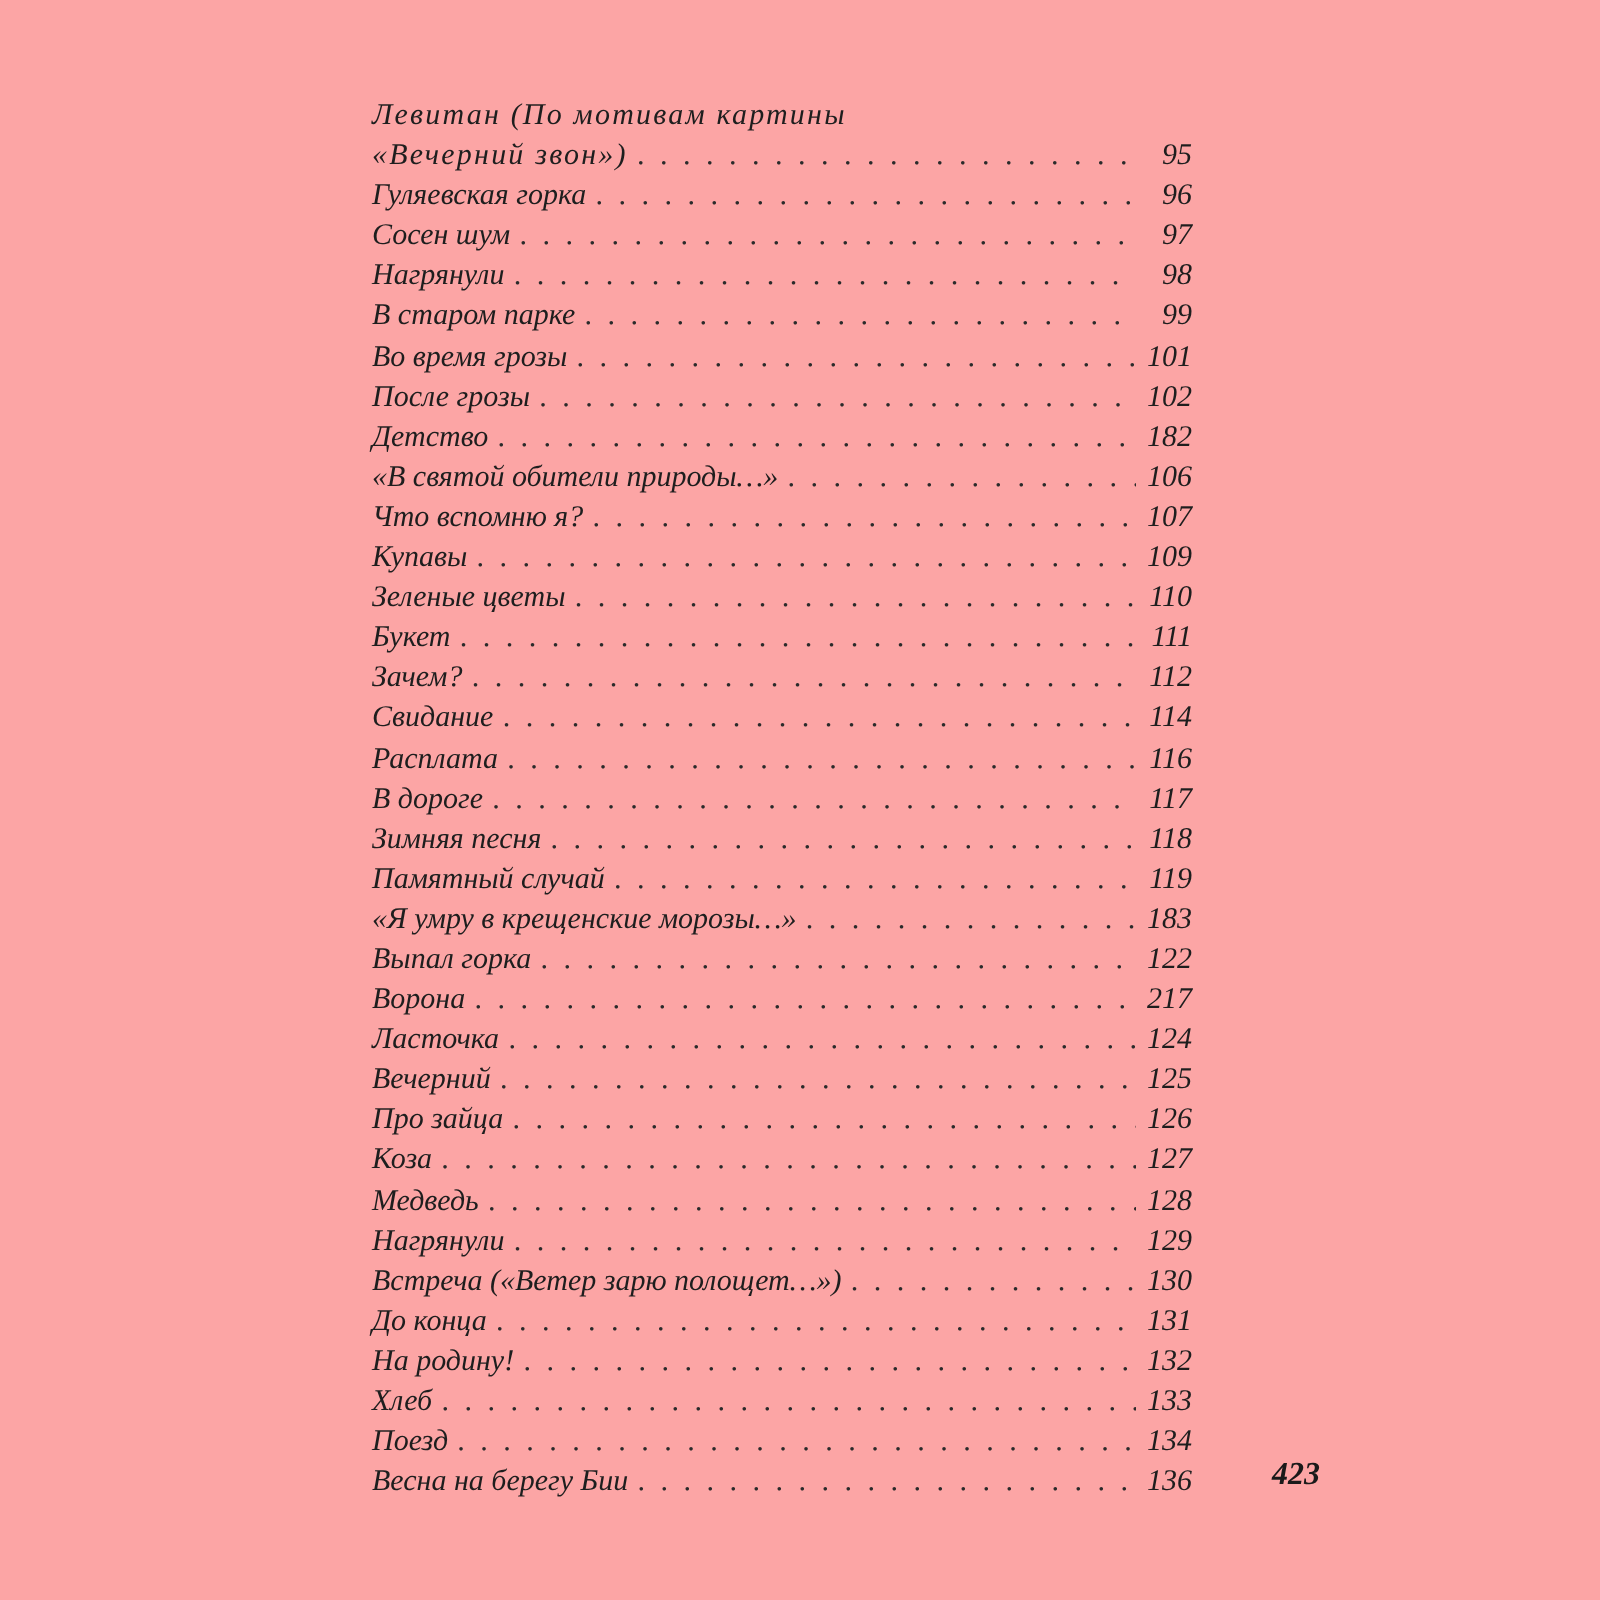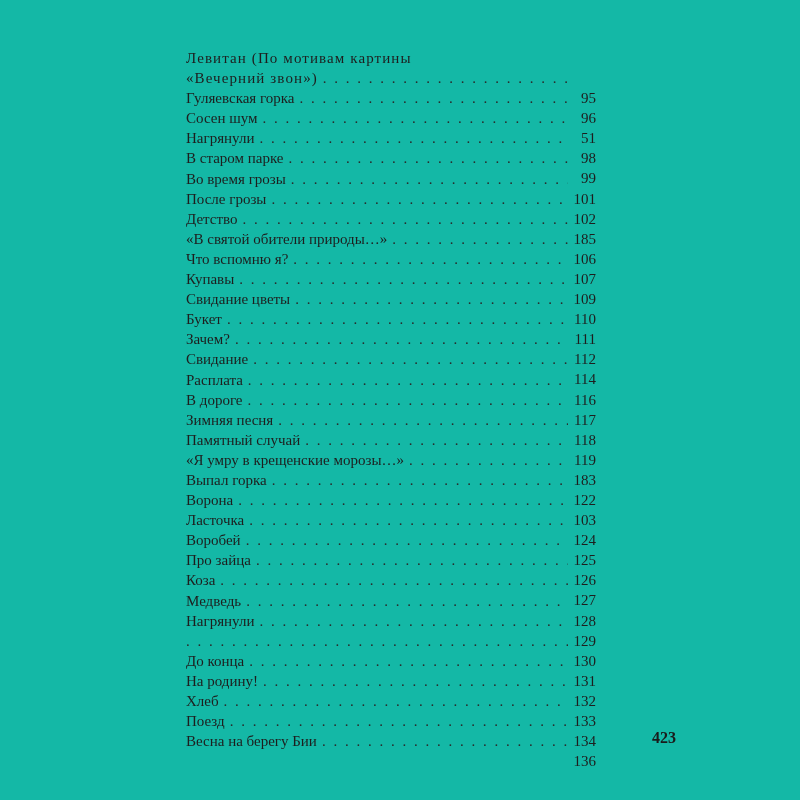--- a/index.html
+++ b/index.html
@@ -8,21 +8,22 @@
     height: 800px;
     background: #ffffff;
     font-family: "Liberation Serif", "DejaVu Serif", serif;
     color: #1e1e1e;
     overflow: hidden;
   }
   .book-page {
     position: relative;
     width: 800px;
     height: 800px;
-    background: #14b8a6;
+    background: #fca5a5;
+    font-style: italic;
   }
   .toc {
     position: absolute;
     left: 186px;
     top: 48px;
     width: 410px;
   }
   .toc-line {
     font-size: 15px;
     line-height: 20.1px;
@@ -42,28 +43,27 @@
     overflow: hidden;
     white-space: nowrap;
     letter-spacing: 2px;
     color: #2a2a2a;
   }
   .pagenum {
     flex: 0 0 auto;
     min-width: 28px;
     text-align: right;
     padding-left: 5px;
-    margin-top: 20px;
   }
   .spaced {
     letter-spacing: 1.1px;
   }
   .folio {
     position: absolute;
-    left: 626px;
+    left: 610px;
     top: 729px;
     width: 50px;
     text-align: right;
     font-weight: bold;
     font-size: 16px;
     color: #1a1a1a;
   }
 </style>
 </head>
 <body>
@@ -77,21 +77,21 @@
         <span class="pagenum">95</span>
       </div>
       <div class="toc-line row">
         <span class="toc-title">Гуляевская горка</span>
         <span class="leader">. . . . . . . . . . . . . . . . . . . . . . . . . . . . . . . . . . . . . . . . . . . . . . . . . . . . . . . . . . . . . . . . . . . . . . . . . . . . . . . . . . . . . . . . . .</span>
         <span class="pagenum">96</span>
       </div>
       <div class="toc-line row">
         <span class="toc-title">Сосен шум</span>
         <span class="leader">. . . . . . . . . . . . . . . . . . . . . . . . . . . . . . . . . . . . . . . . . . . . . . . . . . . . . . . . . . . . . . . . . . . . . . . . . . . . . . . . . . . . . . . . . .</span>
-        <span class="pagenum">51</span>
+        <span class="pagenum">97</span>
       </div>
       <div class="toc-line row">
         <span class="toc-title">Нагрянули</span>
         <span class="leader">. . . . . . . . . . . . . . . . . . . . . . . . . . . . . . . . . . . . . . . . . . . . . . . . . . . . . . . . . . . . . . . . . . . . . . . . . . . . . . . . . . . . . . . . . .</span>
         <span class="pagenum">98</span>
       </div>
       <div class="toc-line row">
         <span class="toc-title">В старом парке</span>
         <span class="leader">. . . . . . . . . . . . . . . . . . . . . . . . . . . . . . . . . . . . . . . . . . . . . . . . . . . . . . . . . . . . . . . . . . . . . . . . . . . . . . . . . . . . . . . . . .</span>
         <span class="pagenum">99</span>
@@ -102,39 +102,39 @@
         <span class="pagenum">101</span>
       </div>
       <div class="toc-line row">
         <span class="toc-title">После грозы</span>
         <span class="leader">. . . . . . . . . . . . . . . . . . . . . . . . . . . . . . . . . . . . . . . . . . . . . . . . . . . . . . . . . . . . . . . . . . . . . . . . . . . . . . . . . . . . . . . . . .</span>
         <span class="pagenum">102</span>
       </div>
       <div class="toc-line row">
         <span class="toc-title">Детство</span>
         <span class="leader">. . . . . . . . . . . . . . . . . . . . . . . . . . . . . . . . . . . . . . . . . . . . . . . . . . . . . . . . . . . . . . . . . . . . . . . . . . . . . . . . . . . . . . . . . .</span>
-        <span class="pagenum">185</span>
+        <span class="pagenum">182</span>
       </div>
       <div class="toc-line row">
         <span class="toc-title">«В святой обители природы…»</span>
         <span class="leader">. . . . . . . . . . . . . . . . . . . . . . . . . . . . . . . . . . . . . . . . . . . . . . . . . . . . . . . . . . . . . . . . . . . . . . . . . . . . . . . . . . . . . . . . . .</span>
         <span class="pagenum">106</span>
       </div>
       <div class="toc-line row">
         <span class="toc-title">Что вспомню я?</span>
         <span class="leader">. . . . . . . . . . . . . . . . . . . . . . . . . . . . . . . . . . . . . . . . . . . . . . . . . . . . . . . . . . . . . . . . . . . . . . . . . . . . . . . . . . . . . . . . . .</span>
         <span class="pagenum">107</span>
       </div>
       <div class="toc-line row">
         <span class="toc-title">Купавы</span>
         <span class="leader">. . . . . . . . . . . . . . . . . . . . . . . . . . . . . . . . . . . . . . . . . . . . . . . . . . . . . . . . . . . . . . . . . . . . . . . . . . . . . . . . . . . . . . . . . .</span>
         <span class="pagenum">109</span>
       </div>
       <div class="toc-line row">
-        <span class="toc-title">Свидание цветы</span>
+        <span class="toc-title">Зеленые цветы</span>
         <span class="leader">. . . . . . . . . . . . . . . . . . . . . . . . . . . . . . . . . . . . . . . . . . . . . . . . . . . . . . . . . . . . . . . . . . . . . . . . . . . . . . . . . . . . . . . . . .</span>
         <span class="pagenum">110</span>
       </div>
       <div class="toc-line row">
         <span class="toc-title">Букет</span>
         <span class="leader">. . . . . . . . . . . . . . . . . . . . . . . . . . . . . . . . . . . . . . . . . . . . . . . . . . . . . . . . . . . . . . . . . . . . . . . . . . . . . . . . . . . . . . . . . .</span>
         <span class="pagenum">111</span>
       </div>
       <div class="toc-line row">
         <span class="toc-title">Зачем?</span>
@@ -172,29 +172,29 @@
         <span class="pagenum">183</span>
       </div>
       <div class="toc-line row">
         <span class="toc-title">Выпал горка</span>
         <span class="leader">. . . . . . . . . . . . . . . . . . . . . . . . . . . . . . . . . . . . . . . . . . . . . . . . . . . . . . . . . . . . . . . . . . . . . . . . . . . . . . . . . . . . . . . . . .</span>
         <span class="pagenum">122</span>
       </div>
       <div class="toc-line row">
         <span class="toc-title">Ворона</span>
         <span class="leader">. . . . . . . . . . . . . . . . . . . . . . . . . . . . . . . . . . . . . . . . . . . . . . . . . . . . . . . . . . . . . . . . . . . . . . . . . . . . . . . . . . . . . . . . . .</span>
-        <span class="pagenum">103</span>
+        <span class="pagenum">217</span>
       </div>
       <div class="toc-line row">
         <span class="toc-title">Ласточка</span>
         <span class="leader">. . . . . . . . . . . . . . . . . . . . . . . . . . . . . . . . . . . . . . . . . . . . . . . . . . . . . . . . . . . . . . . . . . . . . . . . . . . . . . . . . . . . . . . . . .</span>
         <span class="pagenum">124</span>
       </div>
       <div class="toc-line row">
-        <span class="toc-title">Воробей</span>
+        <span class="toc-title">Вечерний</span>
         <span class="leader">. . . . . . . . . . . . . . . . . . . . . . . . . . . . . . . . . . . . . . . . . . . . . . . . . . . . . . . . . . . . . . . . . . . . . . . . . . . . . . . . . . . . . . . . . .</span>
         <span class="pagenum">125</span>
       </div>
       <div class="toc-line row">
         <span class="toc-title">Про зайца</span>
         <span class="leader">. . . . . . . . . . . . . . . . . . . . . . . . . . . . . . . . . . . . . . . . . . . . . . . . . . . . . . . . . . . . . . . . . . . . . . . . . . . . . . . . . . . . . . . . . .</span>
         <span class="pagenum">126</span>
       </div>
       <div class="toc-line row">
         <span class="toc-title">Коза</span>
@@ -205,20 +205,21 @@
         <span class="toc-title">Медведь</span>
         <span class="leader">. . . . . . . . . . . . . . . . . . . . . . . . . . . . . . . . . . . . . . . . . . . . . . . . . . . . . . . . . . . . . . . . . . . . . . . . . . . . . . . . . . . . . . . . . .</span>
         <span class="pagenum">128</span>
       </div>
       <div class="toc-line row">
         <span class="toc-title">Нагрянули</span>
         <span class="leader">. . . . . . . . . . . . . . . . . . . . . . . . . . . . . . . . . . . . . . . . . . . . . . . . . . . . . . . . . . . . . . . . . . . . . . . . . . . . . . . . . . . . . . . . . .</span>
         <span class="pagenum">129</span>
       </div>
       <div class="toc-line row">
+        <span class="toc-title">Встреча («Ветер зарю полощет…»)</span>
         <span class="leader">. . . . . . . . . . . . . . . . . . . . . . . . . . . . . . . . . . . . . . . . . . . . . . . . . . . . . . . . . . . . . . . . . . . . . . . . . . . . . . . . . . . . . . . . . .</span>
         <span class="pagenum">130</span>
       </div>
       <div class="toc-line row">
         <span class="toc-title">До конца</span>
         <span class="leader">. . . . . . . . . . . . . . . . . . . . . . . . . . . . . . . . . . . . . . . . . . . . . . . . . . . . . . . . . . . . . . . . . . . . . . . . . . . . . . . . . . . . . . . . . .</span>
         <span class="pagenum">131</span>
       </div>
       <div class="toc-line row">
         <span class="toc-title">На родину!</span>

